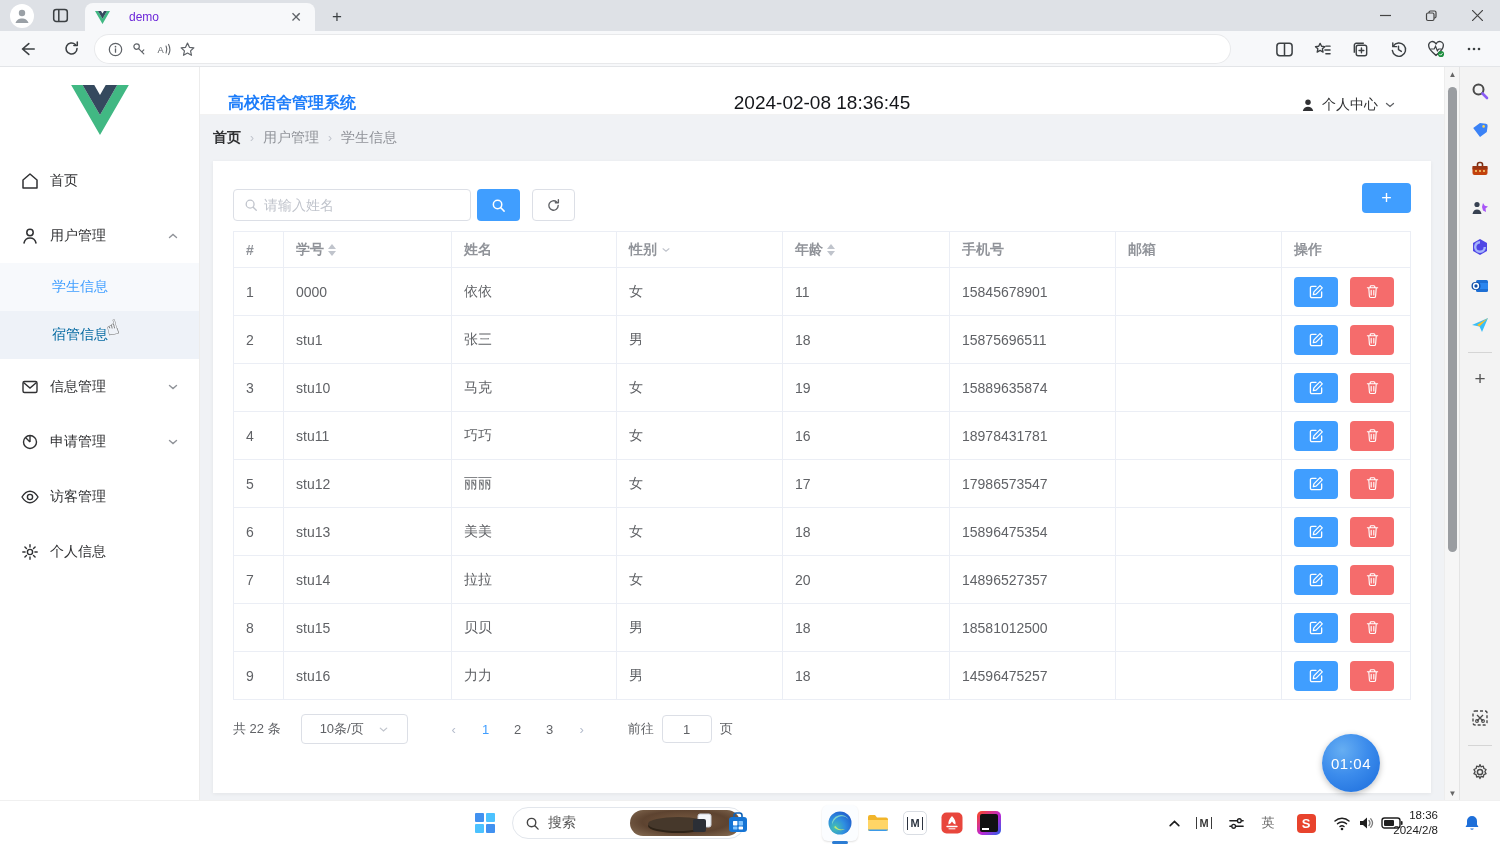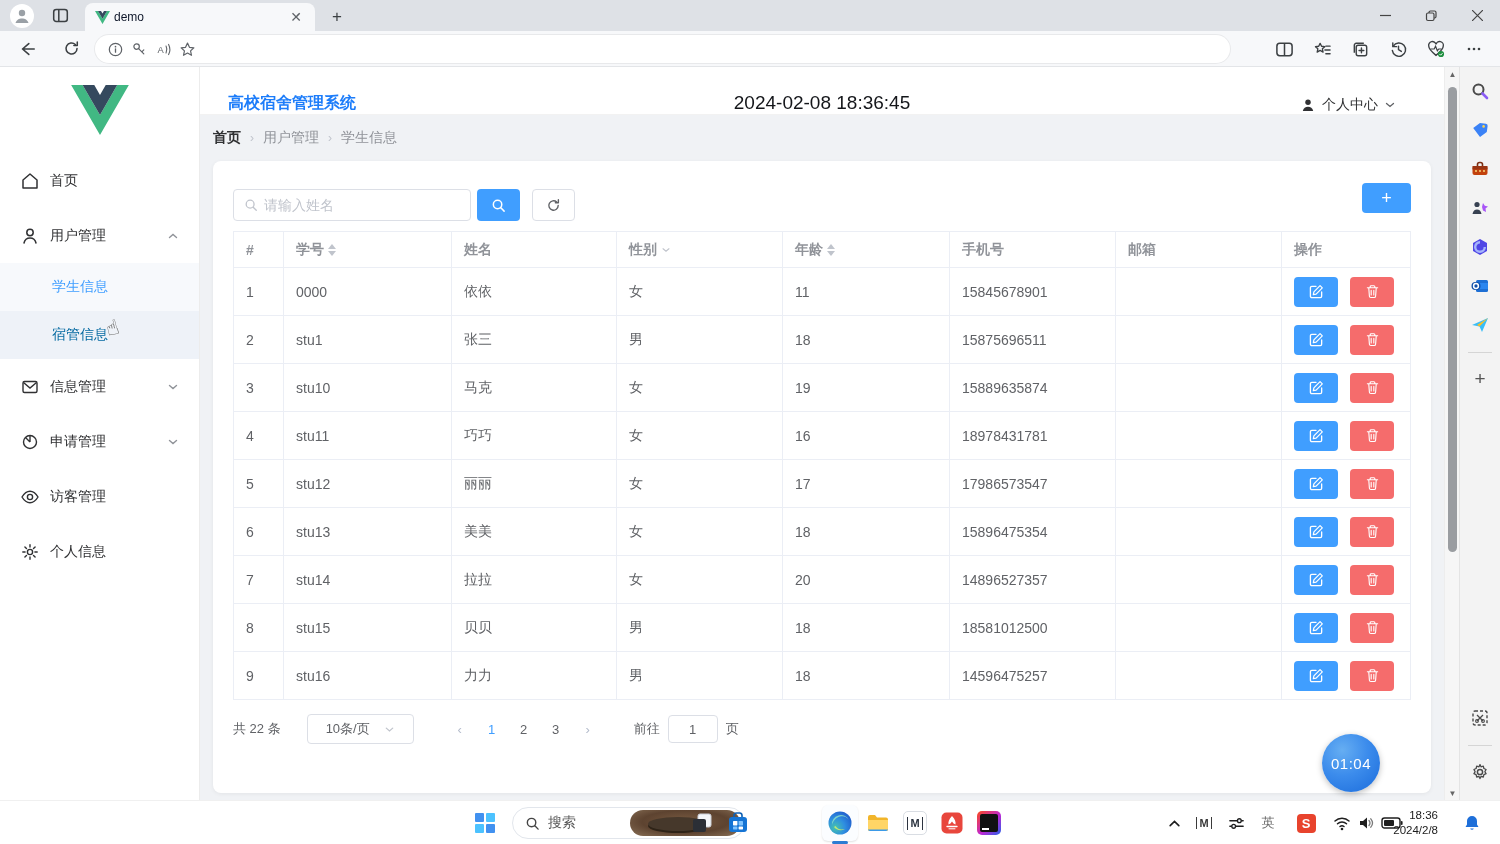--- a/index.html
+++ b/index.html
@@ -4,21 +4,21 @@
 <style>
   * { margin:0; padding:0; box-sizing:border-box; }
   html,body { width:1500px; height:844px; overflow:hidden; font-family:"Liberation Sans","DejaVu Sans",sans-serif; background:#dee1e6; }
   svg { display:block; }
 
   
   .tabstrip { position:absolute; left:0; top:0; right:0; height:31px; background:#dee1e6; display:flex; align-items:center; }
   .avatar-btn { width:24px; height:24px; border-radius:50%; background:#fff; margin-left:10px; display:flex; align-items:center; justify-content:center; }
   .ws-btn { margin-left:18px; color:#3c4043; }
   .tab { position:absolute; left:85px; top:3px; width:230px; height:28px; background:#f7f8fa; border-radius:8px 8px 0 0; display:flex; align-items:center; padding:0 10px; }
-  .tab-title { font-size:12px; color:#0f172a; margin-left:4px; flex:1; }
+  .tab-title { font-size:12px; color:#6d28d9; margin-left:19px; flex:1; }
   .tab-close { color:#5f6368; font-size:14px; width:18px; height:18px; display:flex; align-items:center; justify-content:center; border-radius:4px; }
   .newtab-btn { position:absolute; left:325px; top:5px; width:24px; height:24px; display:flex; align-items:center; justify-content:center; color:#3c4043; font-size:17px; }
   .win-controls { position:absolute; right:0; top:0; height:31px; display:flex; }
   .win-controls span { width:46px; height:31px; display:flex; align-items:center; justify-content:center; color:#444; }
 
   .toolbar { position:absolute; left:0; top:31px; right:0; height:36px; background:#f7f8fa; display:flex; align-items:center; border-bottom:1px solid #e3e5e8; }
   .nav-btn { width:30px; height:30px; display:flex; align-items:center; justify-content:center; color:#3c4043; }
   .addressbar { position:absolute; left:95px; top:4px; width:1135px; height:28px; background:#ffffff; border-radius:14px; display:flex; align-items:center; padding:0 8px; box-shadow:0 0 0 1px rgba(0,0,0,0.06); }
   .addr-icon { width:24px; height:24px; display:flex; align-items:center; justify-content:center; color:#5f6368; }
   .url { font-size:13px; margin-left:4px; flex:1; white-space:nowrap; }
@@ -44,42 +44,42 @@
   .app-header { height:48px; background:#fff; display:flex; align-items:flex-end; position:relative; border-bottom:1px solid #f2f2f2; }
   .app-title { color:#1d7dfa; font-weight:bold; font-size:16px; margin-left:28px; }
   .app-datetime { position:absolute; left:0; right:0; text-align:center; font-size:19px; color:#14161a; }
   .user-box { position:absolute; right:48px; display:flex; align-items:center; gap:6px; font-size:14px; color:#303133; }
   .content { flex:1; padding:0 13px; position:relative; }
   .breadcrumb { height:46px; display:flex; align-items:center; font-size:14px; gap:9px; }
   .bc-current { color:#303133; font-weight:bold; }
   .bc-sep { color:#c0c4cc; font-size:12px; }
   .bc-item { color:#909399; }
 
-  .card { background:#fff; border-radius:8px; box-shadow:0 1px 4px rgba(0,0,0,0.06); padding:28px 20px 0 20px; height:632px; position:relative; }
+  .card { background:#fff; border-radius:0; box-shadow:0 1px 4px rgba(0,0,0,0.06); padding:28px 20px 0 20px; height:632px; position:relative; }
   .search-row { display:flex; align-items:center; height:32px; margin-bottom:10px; }
   .search-input { width:238px; height:32px; border:1px solid #dcdfe6; border-radius:4px; display:flex; align-items:center; padding:0 10px; gap:6px; color:#c0c4cc; }
   .search-input input { border:none; outline:none; flex:1; font-size:14px; color:#606266; font-family:inherit; background:transparent; }
   .search-input input::placeholder { color:#c0c4cc; }
   .btn { height:32px; border-radius:4px; display:flex; align-items:center; justify-content:center; border:none; }
   .btn-search { width:43px; background:#409eff; margin-left:6px; }
   .btn-refresh { width:43px; background:#fff; border:1px solid #dcdfe6; margin-left:12px; color:#606266; }
   .btn-add { position:absolute; right:20px; top:22px; width:49px; height:30px; background:#409eff; color:#fff; font-size:18px; }
 
   table.stu { width:100%; border-collapse:collapse; table-layout:fixed; }
   table.stu th, table.stu td { border:1px solid #ebeef5; font-size:14px; text-align:left; padding:0 12px; overflow:hidden; white-space:nowrap; }
   table.stu th { height:36px; color:#909399; font-weight:600; }
   table.stu td { height:48px; color:#606266; }
   .th-flex { display:flex; align-items:center; gap:4px; }
   .sort-caret { display:inline-flex; flex-direction:column; gap:2px; }
   .op-btn { width:44px; height:30px; border-radius:4px; border:none; display:inline-flex; align-items:center; justify-content:center; margin-right:12px; }
   .op-edit { background:#409eff; }
   .op-del  { background:#f56c6c; }
 
   .pagination { display:flex; align-items:center; margin-top:14px; font-size:13px; color:#606266; gap:8px; }
-  .page-size { width:107px; height:30px; border:1px solid #dcdfe6; border-radius:4px; display:flex; align-items:center; justify-content:center; gap:14px; color:#606266; margin-left:18px; }
+  .page-size { width:107px; height:30px; border:1px solid #dcdfe6; border-radius:4px; display:flex; align-items:center; justify-content:center; gap:14px; color:#606266; margin-left:12px; }
   .pager { display:flex; align-items:center; gap:4px; margin-left:24px; }
   .pg { min-width:28px; height:28px; display:flex; align-items:center; justify-content:center; color:#606266; }
   .pg.active { color:#409eff; }
   .pg-arrow { color:#b4bccc; }
   .goto { display:flex; align-items:center; gap:8px; margin-left:24px; }
   .goto input { width:50px; height:28px; border:1px solid #dcdfe6; border-radius:4px; text-align:center; font-size:13px; color:#606266; outline:none; font-family:inherit; }
 
   
   .pg-scrollbar { width:15px; background:#f6f6f6; flex:none; position:relative; border-left:1px solid #ededed; }
   .pg-scrollbar .arr { position:absolute; left:0; width:15px; height:14px; display:flex; align-items:center; justify-content:center; color:#666; font-size:8px; }

